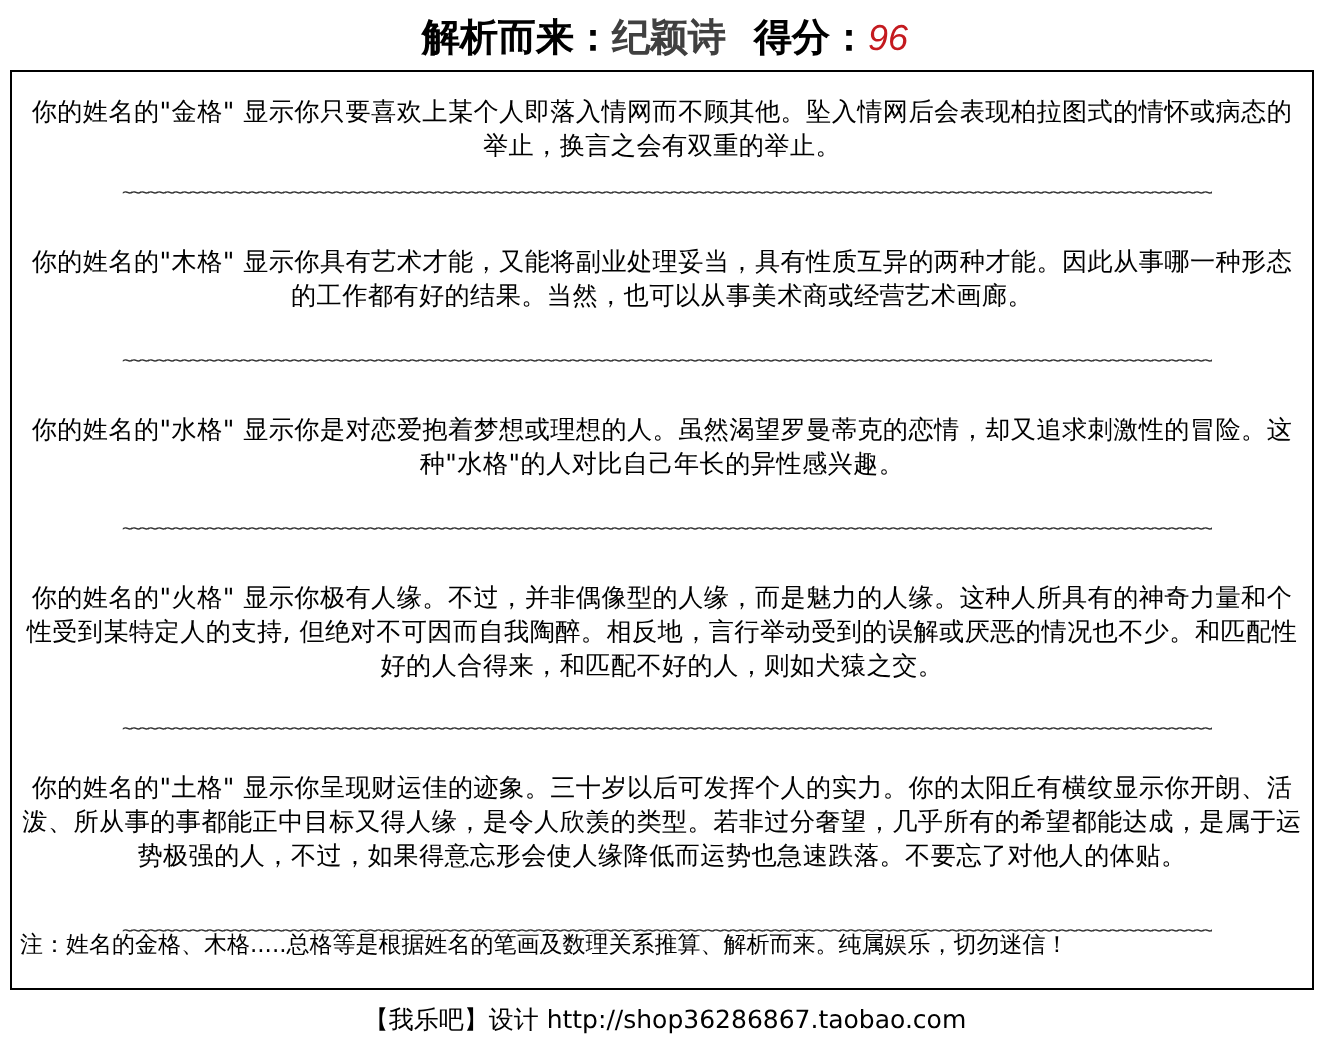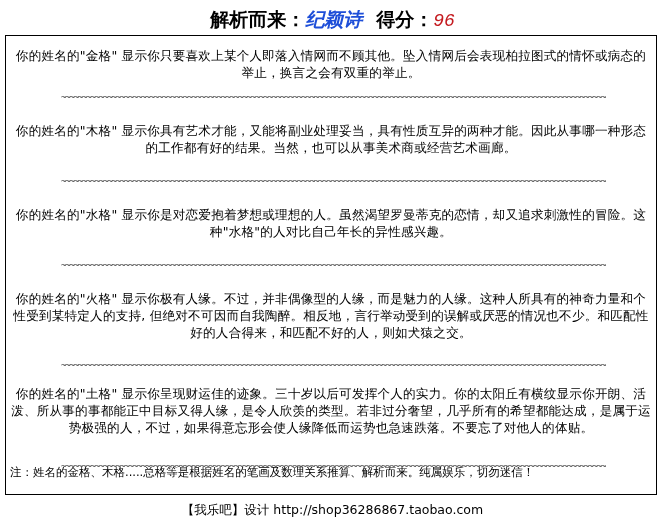--- a/index.html
+++ b/index.html
@@ -22,28 +22,27 @@
       width: 665px;
       height: 26px;
       text-align: center;
       font-family: "DejaVu Serif", serif;
       font-size: 19px;
       font-weight: bold;
       line-height: 26px;
       white-space: nowrap;
     }
     .title .accent {
-      color: #1d4ed8;
-      font-style: italic;
+      color: #404040;
     }
     .title .score-value {
       color: #c41a1f;
       font-style: italic;
       font-weight: normal;
-      font-family: Liberation Mono, monospace;
+      font-family: Liberation Sans, sans-serif;
       font-size: 18px;
     }
     .title .gap { display: inline-block; width: 14px; }
     .box {
       position: absolute;
       left: 5px;
       top: 35px;
       width: 652px;
       height: 460px;
       border: 1px solid #000000;

